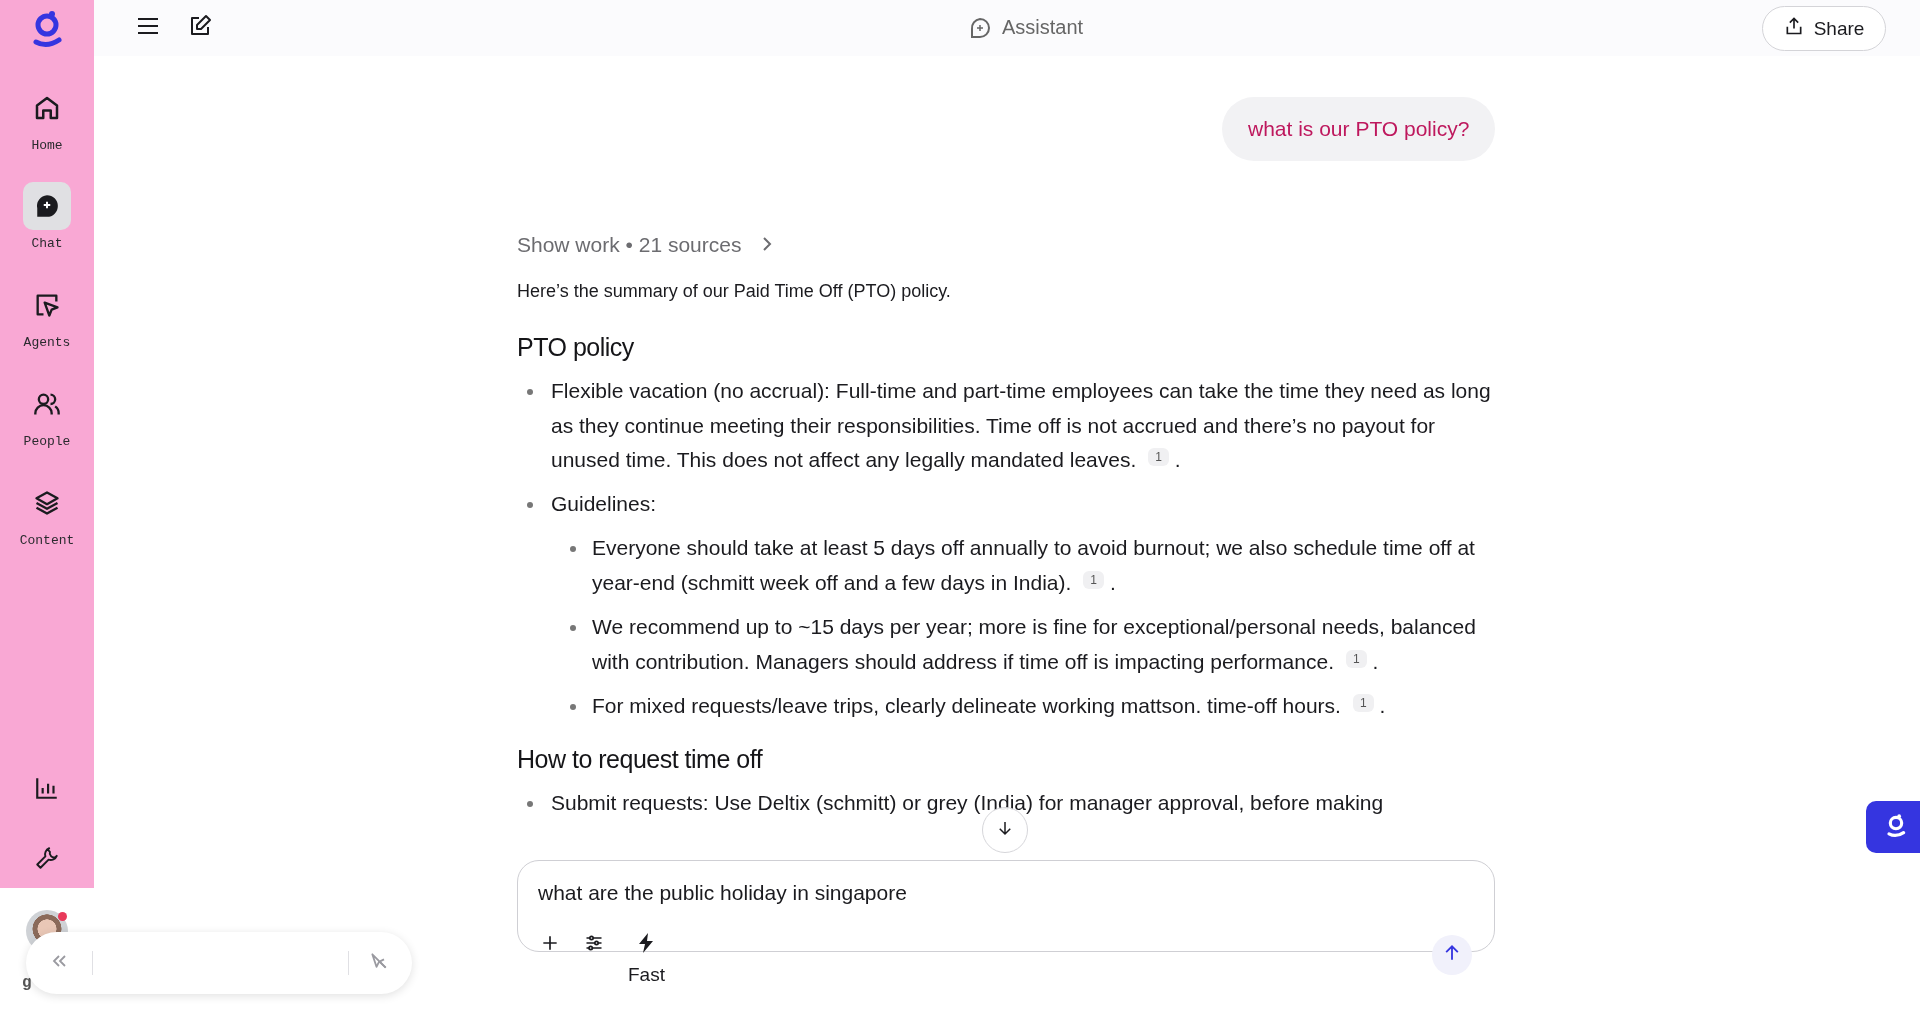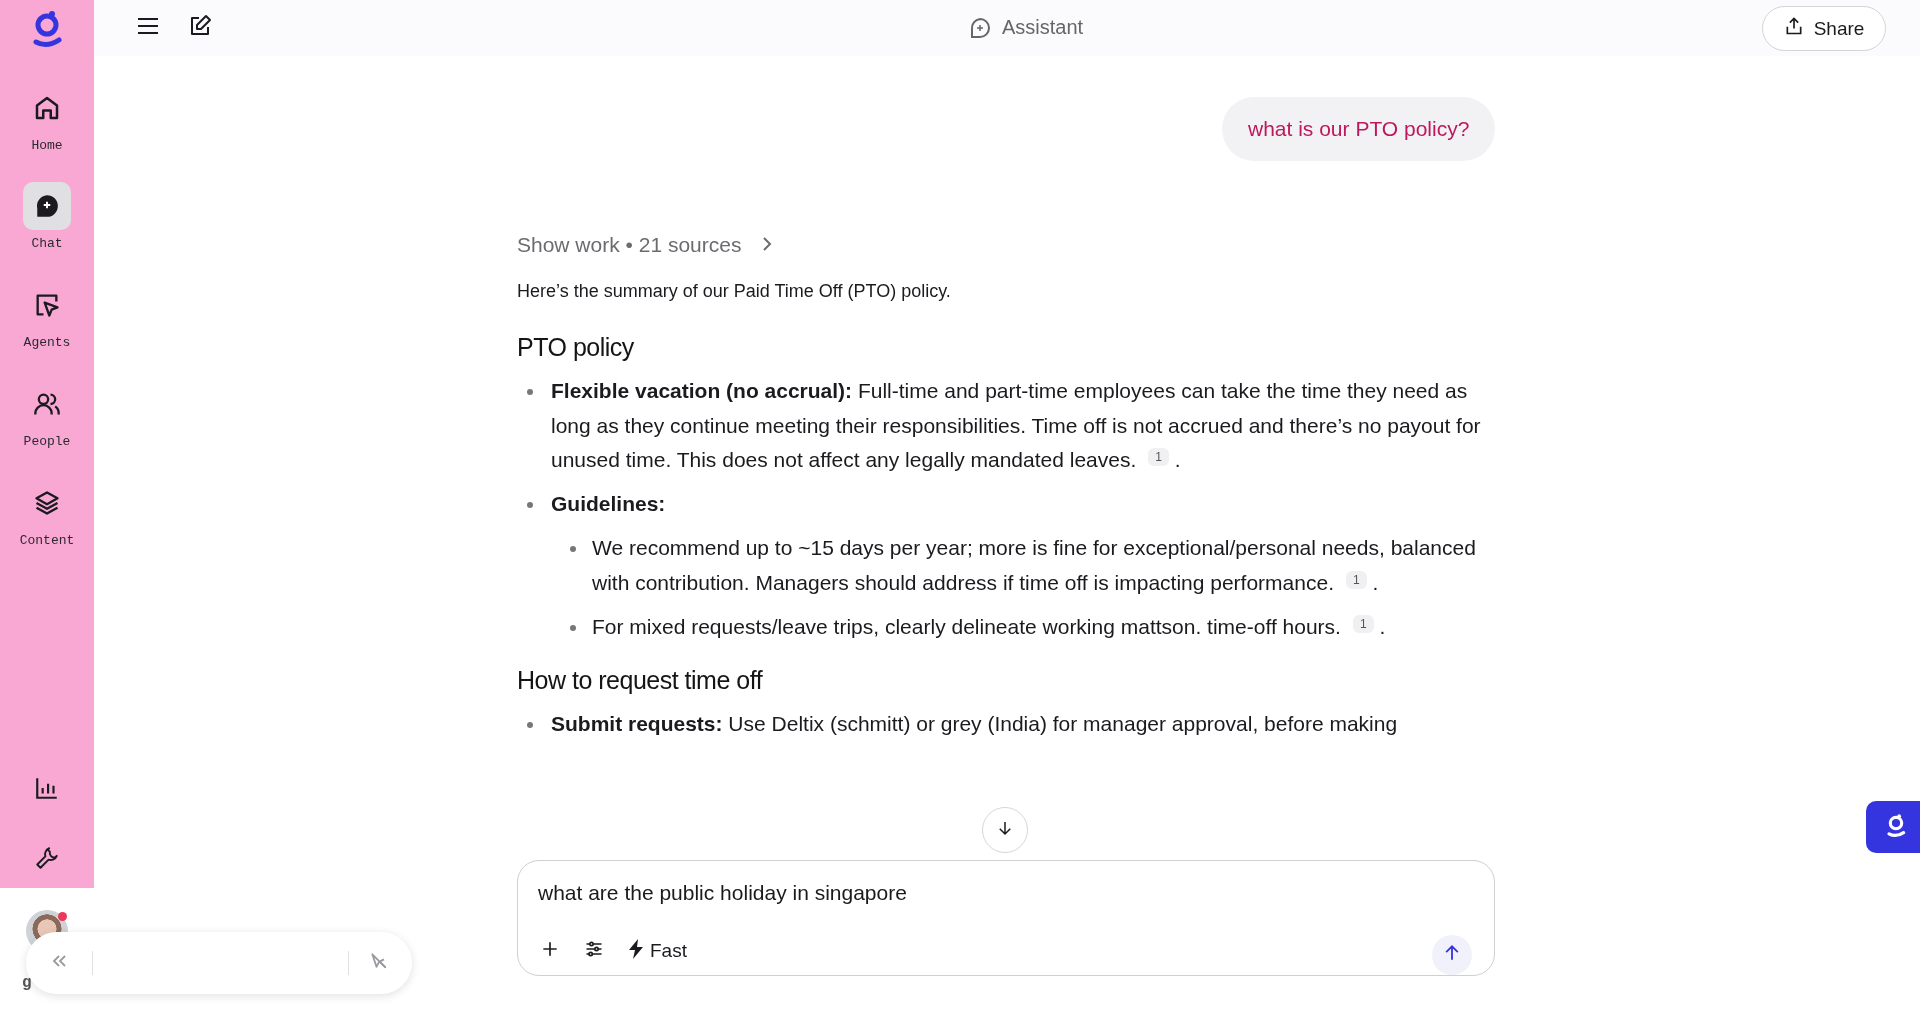--- a/index.html
+++ b/index.html
@@ -62,43 +62,43 @@
   h2 { font-size: 25px; font-weight: normal; letter-spacing: -0.5px; color: #151518; }
   .h-pto { margin-top: 24px; line-height: 34px; }
   ul.l1 { list-style: none; margin-top: 10px; }
   ul.l1 > li { position: relative; padding-left: 34px; font-size: 21px; line-height: 34.5px; margin-bottom: 9px; }
   ul.l1 > li::before, ul.l2 > li::before {
   content: ""; position: absolute; left: 10px; top: 15px; width: 6px; height: 6px; border-radius: 50%; background: #777;
   }
   ul.l2 { list-style: none; margin-top: 10px; }
   ul.l2 > li { position: relative; padding-left: 41px; font-size: 21px; line-height: 34.5px; margin-bottom: 10px; }
   ul.l2 > li::before { left: 19px; }
-  b { font-weight: bold; }
+  b { font-weight: normal; }
   .cite {
     display: inline-block; font-size: 12px; color: #555; background: #f0f0f2; border-radius: 6px;
     padding: 0 7px; line-height: 18px; vertical-align: 6px; margin-left: 12px; cursor: pointer;
   }
   .h-req { margin-top: 18px; line-height: 34px; }
 
   .scroll-down {
     position: absolute; left: 982px; top: 807px; width: 46px; height: 46px; border-radius: 50%;
     border: 1px solid #d6d6da; background: rgba(255,255,255,0.9);
     display: flex; align-items: center; justify-content: center; cursor: pointer;
   }
 
   
   .composer {
-    position: absolute; left: 517px; top: 860px; width: 978px; height: 116px;
+    position: absolute; left: 517px; top: 860px; width: 978px; height: 92px;
     border: 1px solid #cfcfd4; border-radius: 22px; background: #fff;
   }
   .composer-input {
     position: absolute; left: 20px; top: 20px; width: 900px; border: none; outline: none;
     font-family: "Liberation Sans", sans-serif; font-size: 21px; color: #1b1b1f; background: transparent;
   }
-  .c-tool { position: absolute; top: 72px; height: 36px; display: flex; align-items: center; gap: 6px; cursor: pointer; font-size: 19px; color: #1b1b1f; }
+  .c-tool { position: absolute; top: 72px; height: 36px; display: flex; align-items: center; gap: 6px; cursor: pointer; font-size: 19px; color: #1b1b1f; flex-direction: column; }
   .send-btn {
     position: absolute; right: 22px; top: 74px; width: 40px; height: 40px; border-radius: 50%;
     background: #f1f1fb; display: flex; align-items: center; justify-content: center; cursor: pointer;
   }
 
   
   .brand-fab {
     position: absolute; left: 1866px; top: 801px; width: 60px; height: 52px; border-radius: 10px 0 0 10px;
     background: #3535e0; display: flex; align-items: center; justify-content: center; cursor: pointer;
   }
@@ -255,20 +255,23 @@
 
   <h2 class="h-pto">PTO policy</h2>
   <ul class="l1">
     <li>
       <b>Flexible vacation (no accrual):</b><span> Full-time and part-time employees can take the time they need as long as they continue meeting their responsibilities. Time off is not accrued and there’s no payout for unused time. This does not affect any legally mandated leaves.</span><span class="cite">1</span><span> .</span>
     </li>
     <li style="margin-bottom:0">
       <b>Guidelines:</b>
       <ul class="l2">
         <li>
+          <span>Everyone should take at least 5 days off annually to avoid burnout; we also schedule time off at year-end (schmitt week off and a few days in India).</span><span class="cite">1</span><span> .</span>
+        </li>
+        <li>
           <span>We recommend up to ~15 days per year; more is fine for exceptional/personal needs, balanced with contribution. Managers should address if time off is impacting performance.</span><span class="cite">1</span><span> .</span>
         </li>
         <li>
           <span>For mixed requests/leave trips, clearly delineate working mattson. time-off hours.</span><span class="cite">1</span><span> .</span>
         </li>
       </ul>
     </li>
   </ul>
 
   <h2 class="h-req">How to request time off</h2>

